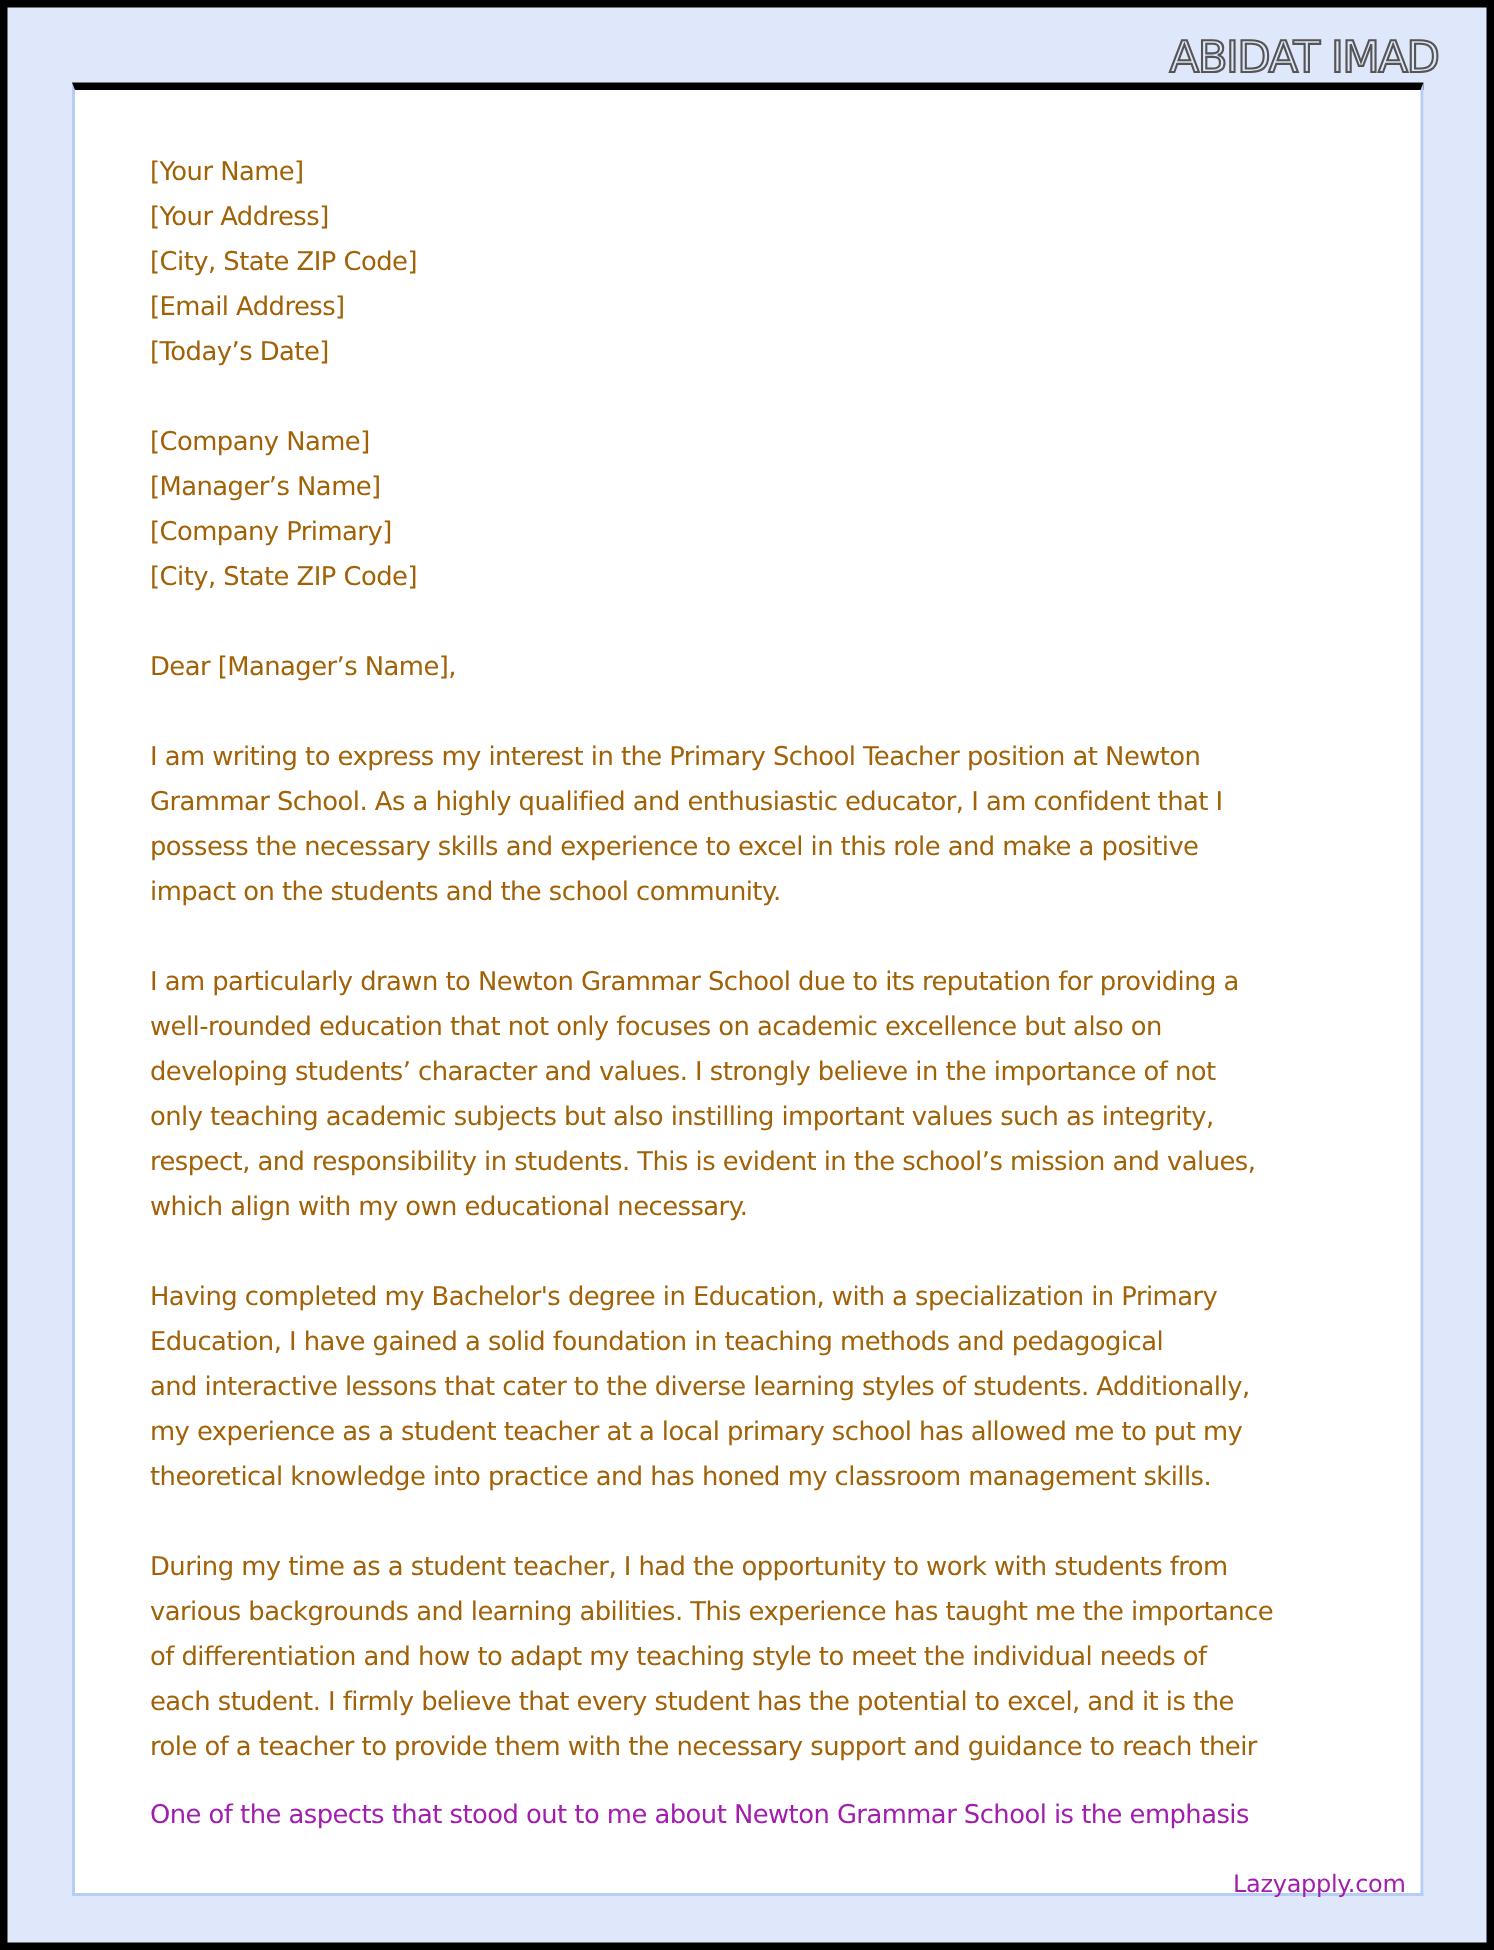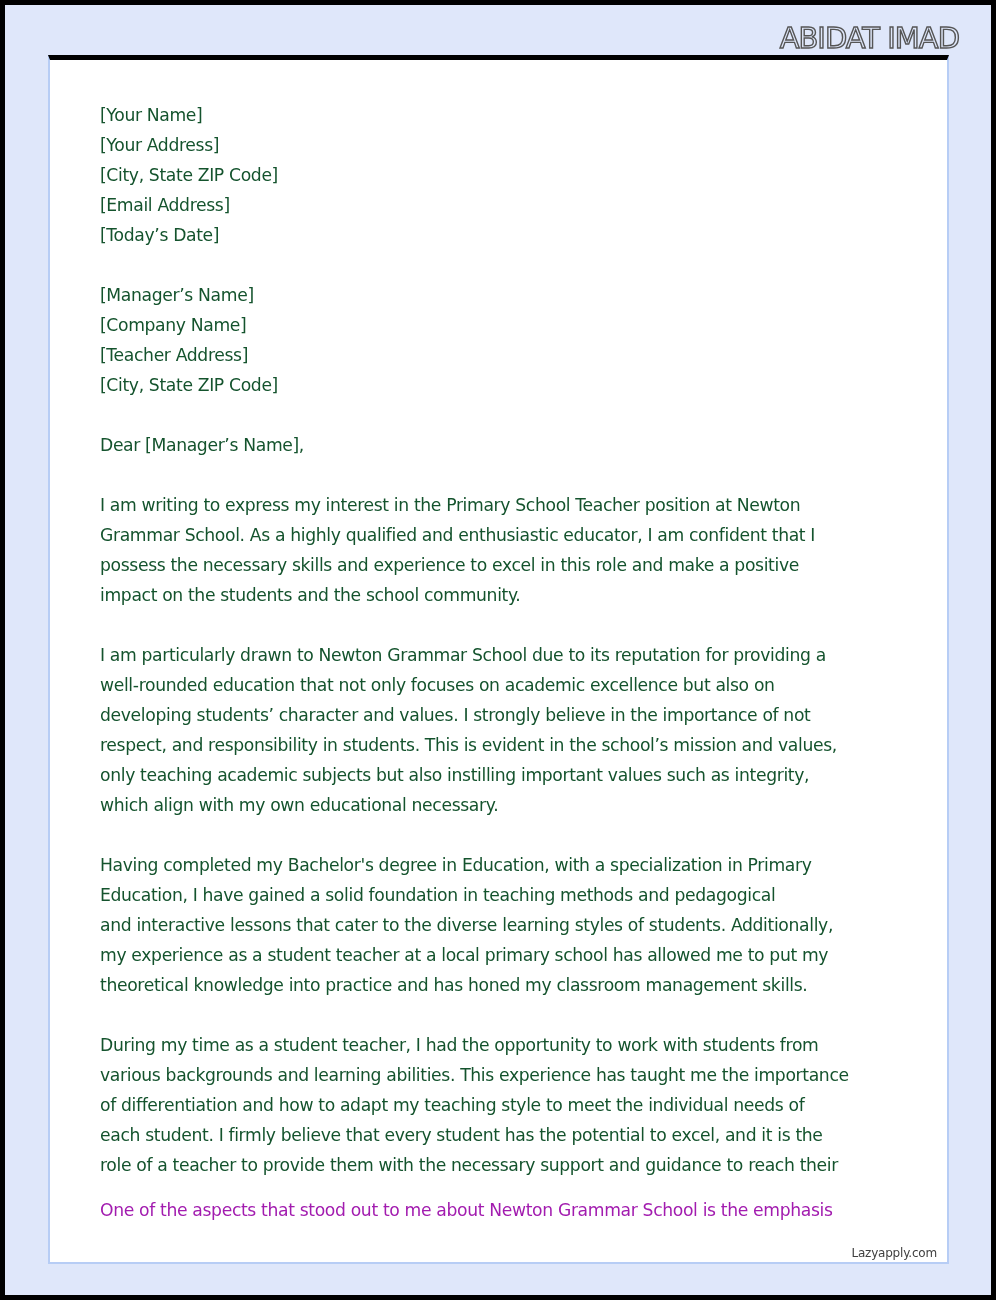--- a/index.html
+++ b/index.html
@@ -50,37 +50,37 @@
       box-sizing: content-box;
     }
     .content {
       position: absolute;
       left: 95px;
       top: 95px;
       width: 800px;
       font-family: "DejaVu Sans", sans-serif;
       font-size: 17.2px;
       line-height: 30px;
-      color: #14532d;
+      color: #a16207;
       letter-spacing: -0.35px;
     }
     .content p {
       margin: 0 0 30px 0;
     }
     .content .line {
       display: block;
       white-space: nowrap;
     }
     .watermark {
       position: absolute;
       right: 54px;
       top: 1241px;
       font-family: "DejaVu Sans", sans-serif;
-      font-size: 12px;
-      color: #404040;
+      font-size: 16px;
+      color: #a21caf;
       letter-spacing: -0.2px;
     }
     .overflow-text {
       position: absolute;
       left: 95px;
       top: 1190px;
       font-family: "DejaVu Sans", sans-serif;
       font-size: 17.2px;
       line-height: 30px;
       color: #a21caf;
@@ -98,40 +98,40 @@
 
   <div class="content">
     <p>
       <span class="line">[Your Name]</span>
       <span class="line">[Your Address]</span>
       <span class="line">[City, State ZIP Code]</span>
       <span class="line">[Email Address]</span>
       <span class="line">[Today’s Date]</span>
     </p>
     <p>
+      <span class="line">[Company Name]</span>
       <span class="line">[Manager’s Name]</span>
-      <span class="line">[Company Name]</span>
-      <span class="line">[Teacher Address]</span>
+      <span class="line">[Company Primary]</span>
       <span class="line">[City, State ZIP Code]</span>
     </p>
     <p>
       <span class="line">Dear [Manager’s Name],</span>
     </p>
     <p>
       <span class="line">I am writing to express my interest in the Primary School Teacher position at Newton</span>
       <span class="line">Grammar School. As a highly qualified and enthusiastic educator, I am confident that I</span>
       <span class="line">possess the necessary skills and experience to excel in this role and make a positive</span>
       <span class="line">impact on the students and the school community.</span>
     </p>
     <p>
       <span class="line">I am particularly drawn to Newton Grammar School due to its reputation for providing a</span>
       <span class="line">well-rounded education that not only focuses on academic excellence but also on</span>
       <span class="line">developing students’ character and values. I strongly believe in the importance of not</span>
+      <span class="line">only teaching academic subjects but also instilling important values such as integrity,</span>
       <span class="line">respect, and responsibility in students. This is evident in the school’s mission and values,</span>
-      <span class="line">only teaching academic subjects but also instilling important values such as integrity,</span>
       <span class="line">which align with my own educational necessary.</span>
     </p>
     <p>
       <span class="line">Having completed my Bachelor's degree in Education, with a specialization in Primary</span>
       <span class="line">Education, I have gained a solid foundation in teaching methods and pedagogical</span>
       <span class="line">and interactive lessons that cater to the diverse learning styles of students. Additionally,</span>
       <span class="line">my experience as a student teacher at a local primary school has allowed me to put my</span>
       <span class="line">theoretical knowledge into practice and has honed my classroom management skills.</span>
     </p>
     <p>

